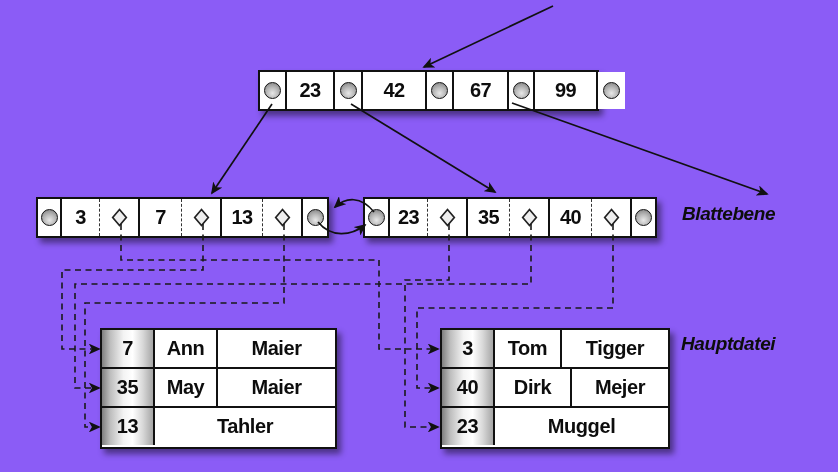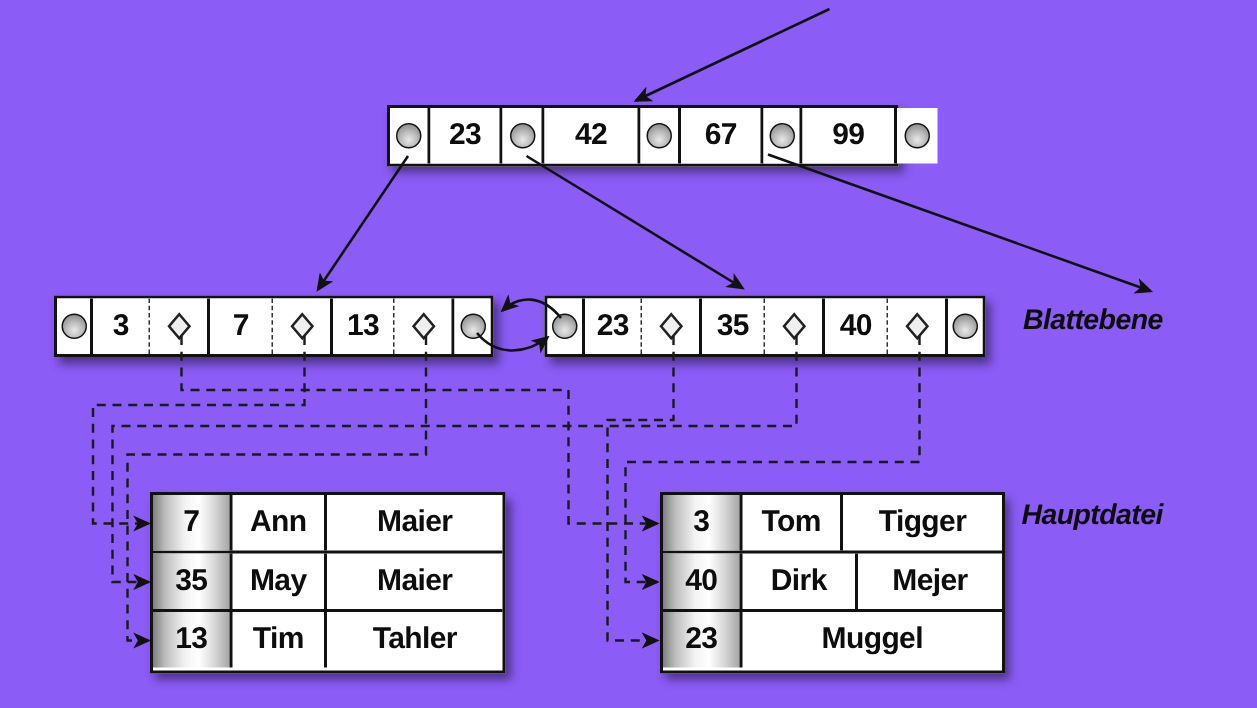--- a/index.html
+++ b/index.html
@@ -193,21 +193,20 @@
       <div class="tcell" style="width:63px">Ann</div>
       <div class="tcell">Maier</div>
     </div>
     <div class="trow">
       <div class="tcell keycol" style="width:53px">35</div>
       <div class="tcell" style="width:63px">May</div>
       <div class="tcell">Maier</div>
     </div>
     <div class="trow">
       <div class="tcell keycol" style="width:53px">13</div>
-      <div class="tcell" style="width:63px">Tim</div>
       <div class="tcell">Tahler</div>
     </div>
   </div>
 
   <div class="dtable" style="left:440px; top:328px; width:230px; height:121px;">
     <div class="trow">
       <div class="tcell keycol" style="width:53px">3</div>
       <div class="tcell" style="width:67px">Tom</div>
       <div class="tcell">Tigger</div>
     </div>

